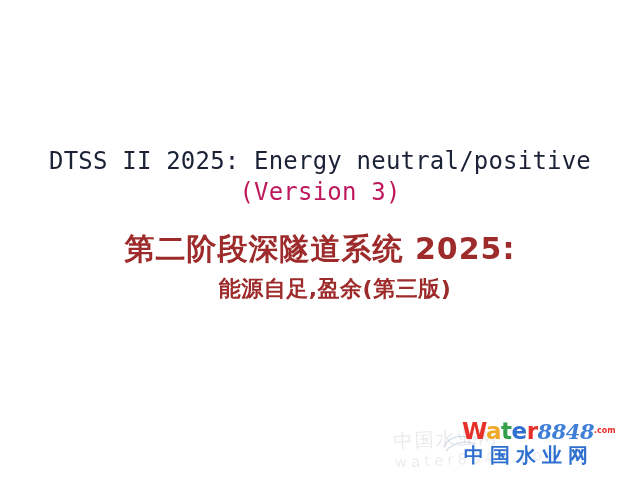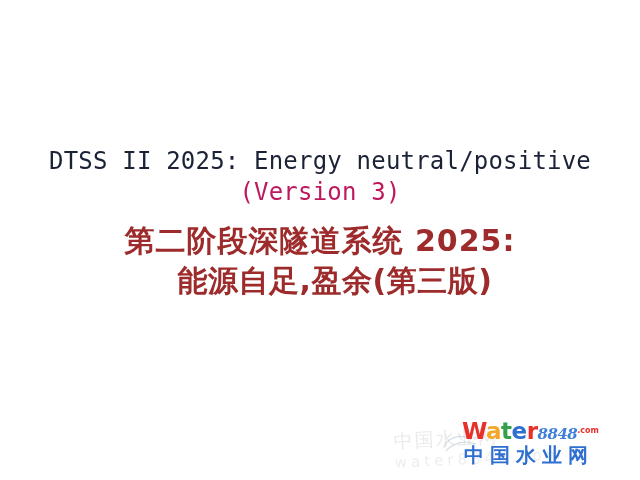--- a/index.html
+++ b/index.html
@@ -45,25 +45,25 @@
     color: #be185d;
     font-weight: 400;
   }
   .title-zh {
     font-family: "DejaVu Sans", "Liberation Sans", sans-serif;
     font-size: 30px;
     line-height: 40px;
     color: #9e2b2b;
     font-weight: 600;
     letter-spacing: 1px;
-    margin-top: 13px;
+    margin-top: 21px;
   }
   .title-zh-line2 {
     font-family: "DejaVu Sans", "Liberation Sans", sans-serif;
-    font-size: 30px;
+    font-size: 22px;
     line-height: 40px;
     color: #9e2b2b;
     font-weight: 600;
     letter-spacing: 0.5px;
     padding-left: 30px;
   }
 
   
   .logo-wrap {
     position: absolute;
@@ -106,21 +106,21 @@
     font-weight: 700;
     letter-spacing: -0.5px;
   }
   .lw-w { color: #e8302a; }
   .lw-a { color: #f0a828; }
   .lw-t { color: #34a04a; }
   .lw-e { color: #2f6fd0; }
   .lw-r { color: #e8302a; }
   .logo-num {
     font-family: "DejaVu Serif", "Liberation Serif", serif;
-    font-size: 15px;
+    font-size: 21px;
     font-weight: 700;
     font-style: italic;
     color: #3f7fd8;
     letter-spacing: -0.5px;
     margin-top: 12px;
   }
   .logo-tld {
     font-family: "DejaVu Sans", "Liberation Sans", sans-serif;
     font-size: 8px;
     font-weight: 700;

